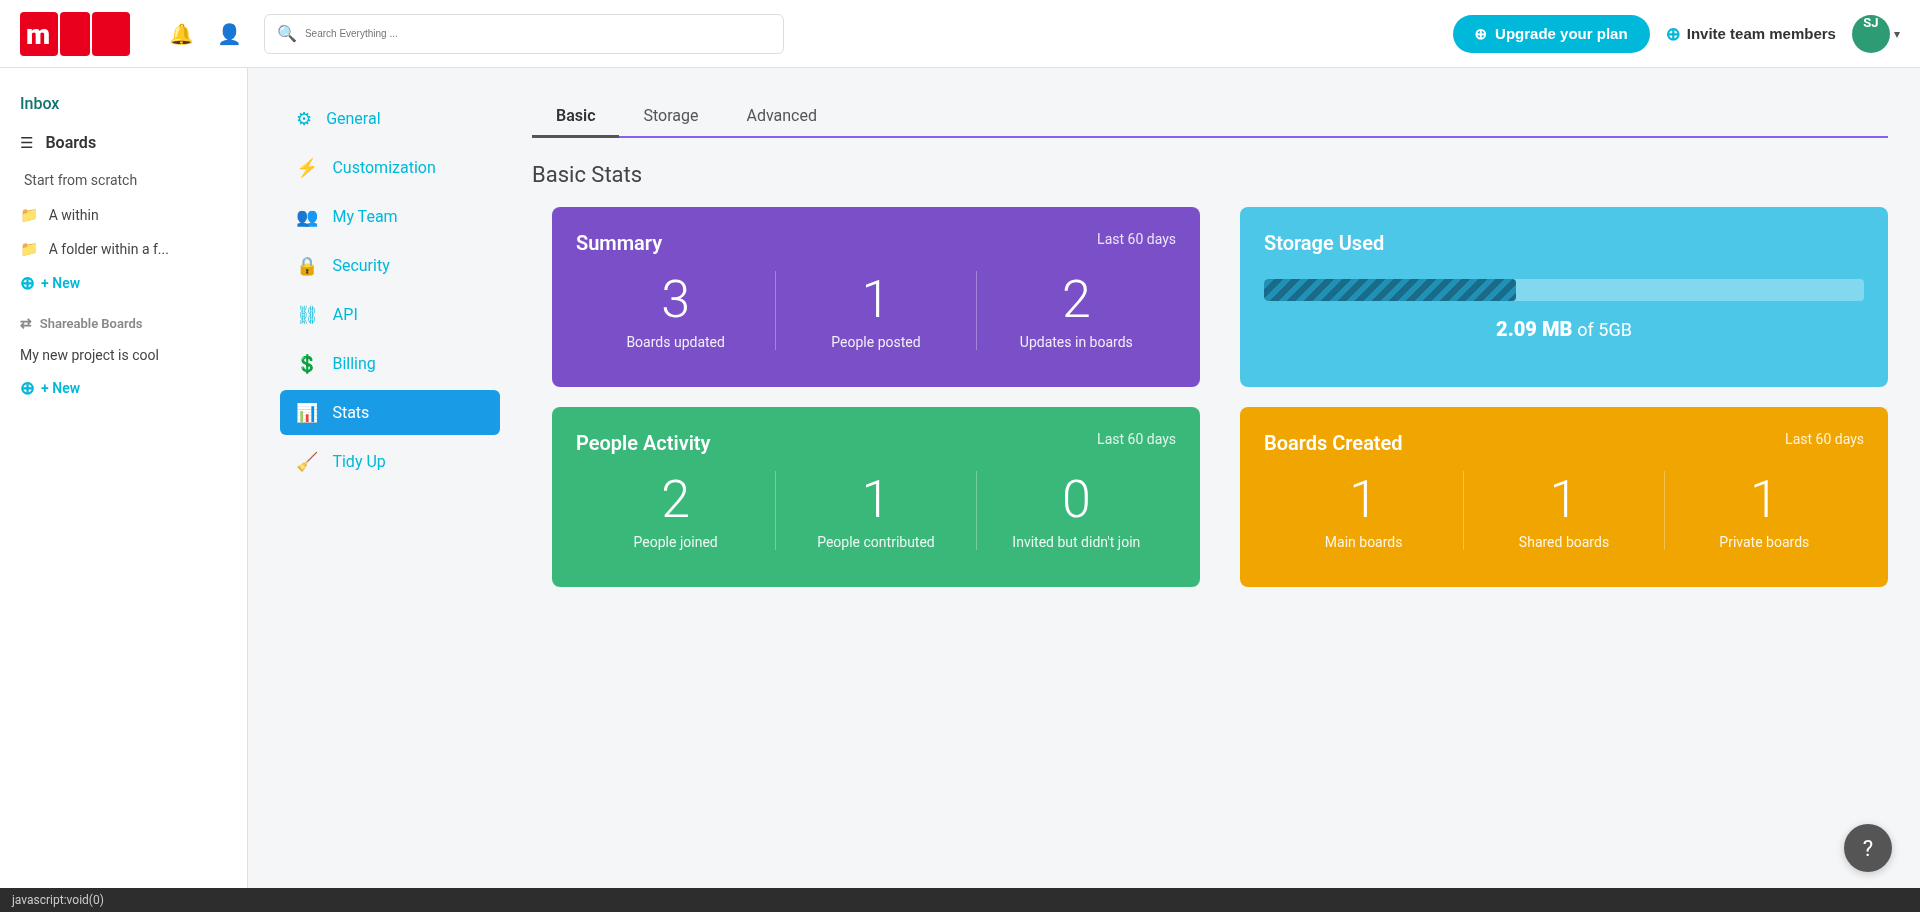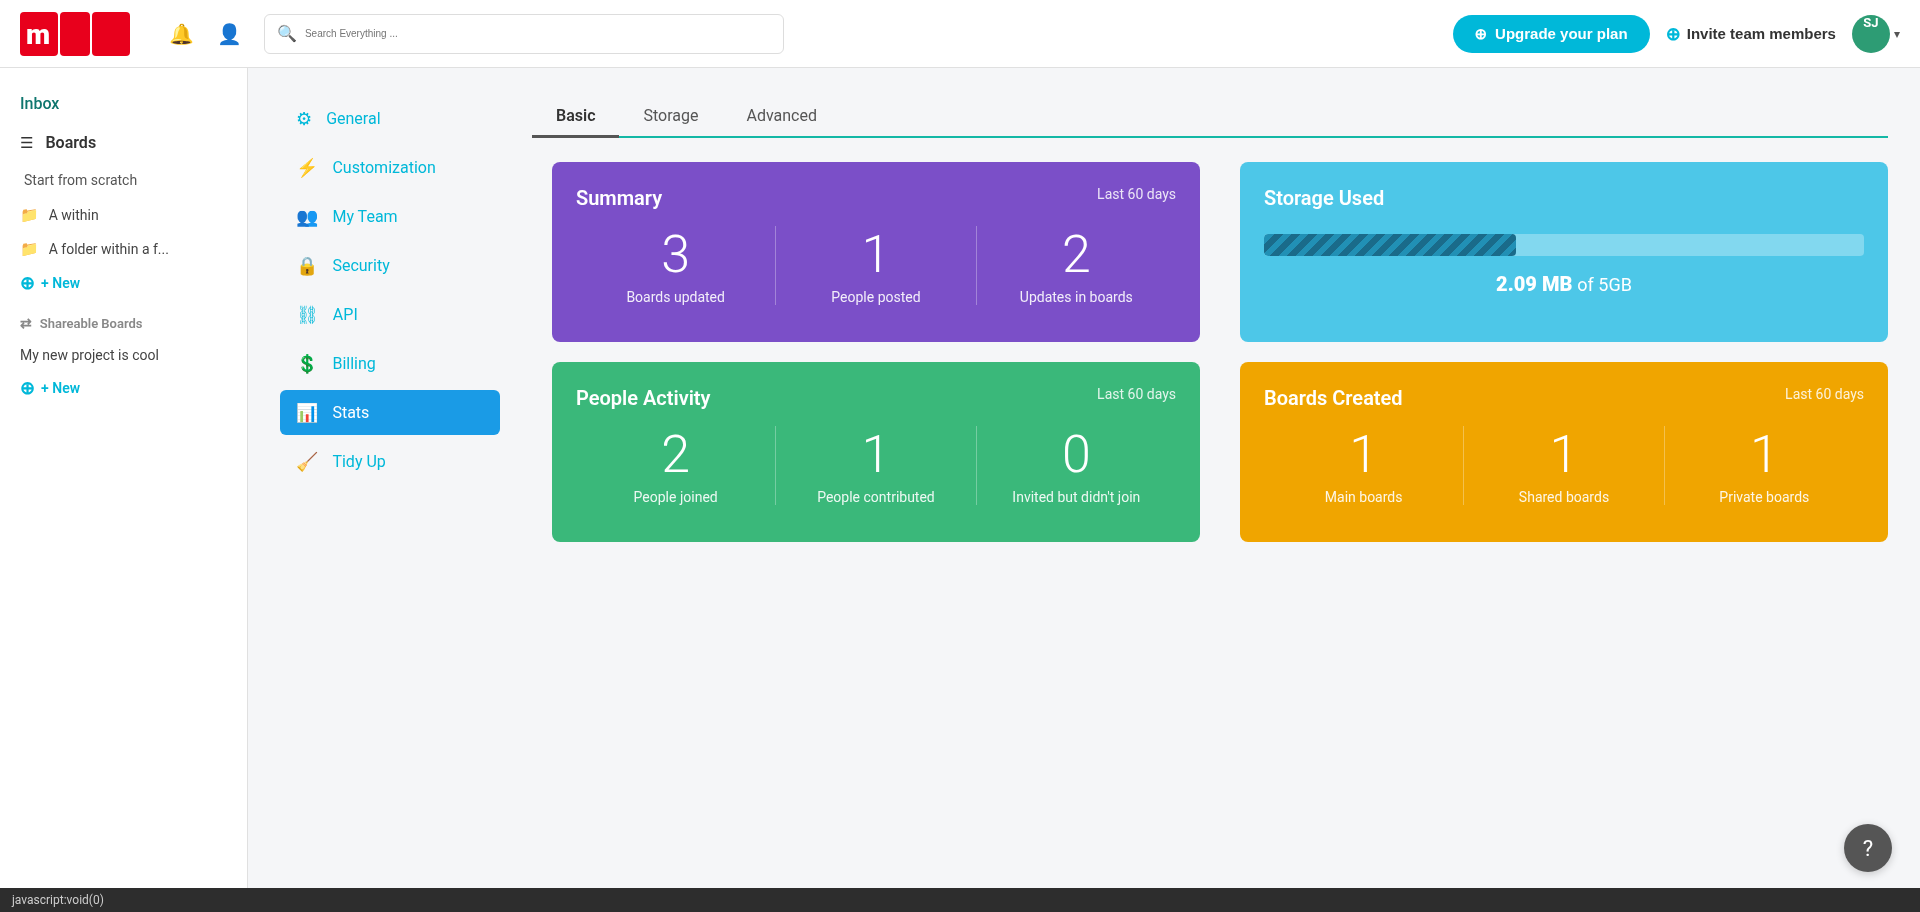--- a/index.html
+++ b/index.html
@@ -155,21 +155,21 @@
     }
     .admin-nav-item.active {
       background: #1a9be6; color: #fff; border-radius: 6px;
     }
     .admin-nav-item.active .nav-icon { color: #fff; }
     .admin-nav-item .nav-icon { font-size: 18px; color: #00b8d9; }
 
     
     .admin-main { flex: 1; }
     .tabs {
-      display: flex; gap: 0; border-bottom: 2px solid #14b8a6; margin-bottom: 24px;
+      display: flex; gap: 0; border-bottom: 2px solid #8b5cf6; margin-bottom: 24px;
     }
     .tab {
       padding: 10px 24px; font-size: 16px; cursor: pointer; color: #555;
       border-bottom: 3px solid transparent; margin-bottom: -2px;
     }
     .tab.active { color: #333; font-weight: 600; border-bottom: 3px solid #555; }
 
     .section-title { font-size: 22px; font-weight: 400; color: #444; margin-bottom: 20px; }
 
     .stats-grid {
@@ -375,20 +375,21 @@
       </div>
 
       <div class="admin-main">
 
         <div class="tabs" id="admin-tabs">
 
         <div class="tab active">Basic</div>
             <div class="tab">Storage</div>
             <div class="tab">Advanced</div>
           </div>
+        <div class="section-title">Basic Stats</div>
 
         <div class="stats-grid">
 
           <div class="card card-summary">
             <div class="card-header">
               <span class="card-title">Summary</span>
               <span class="card-subtitle">Last 60 days</span>
             </div>
             <div class="card-stats" id="summary-stats">
             <div class="card-stat">

